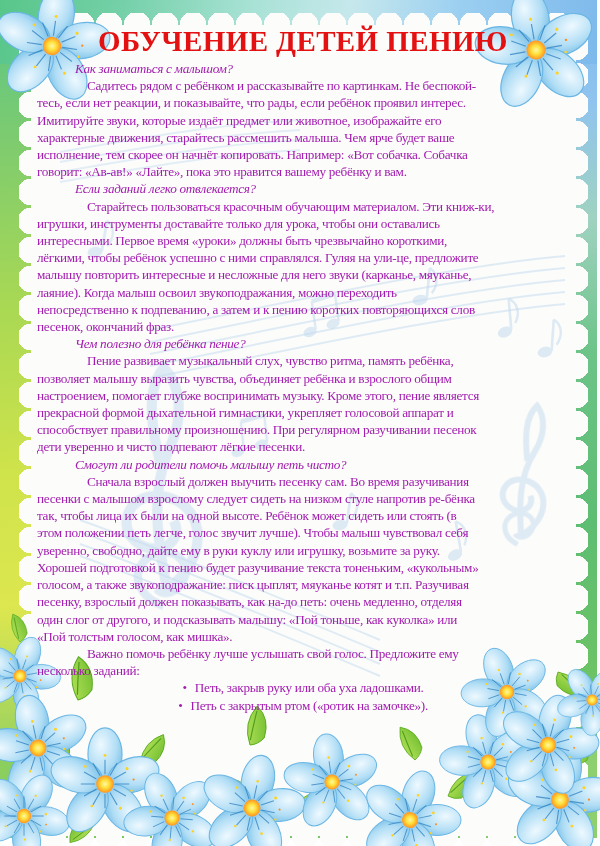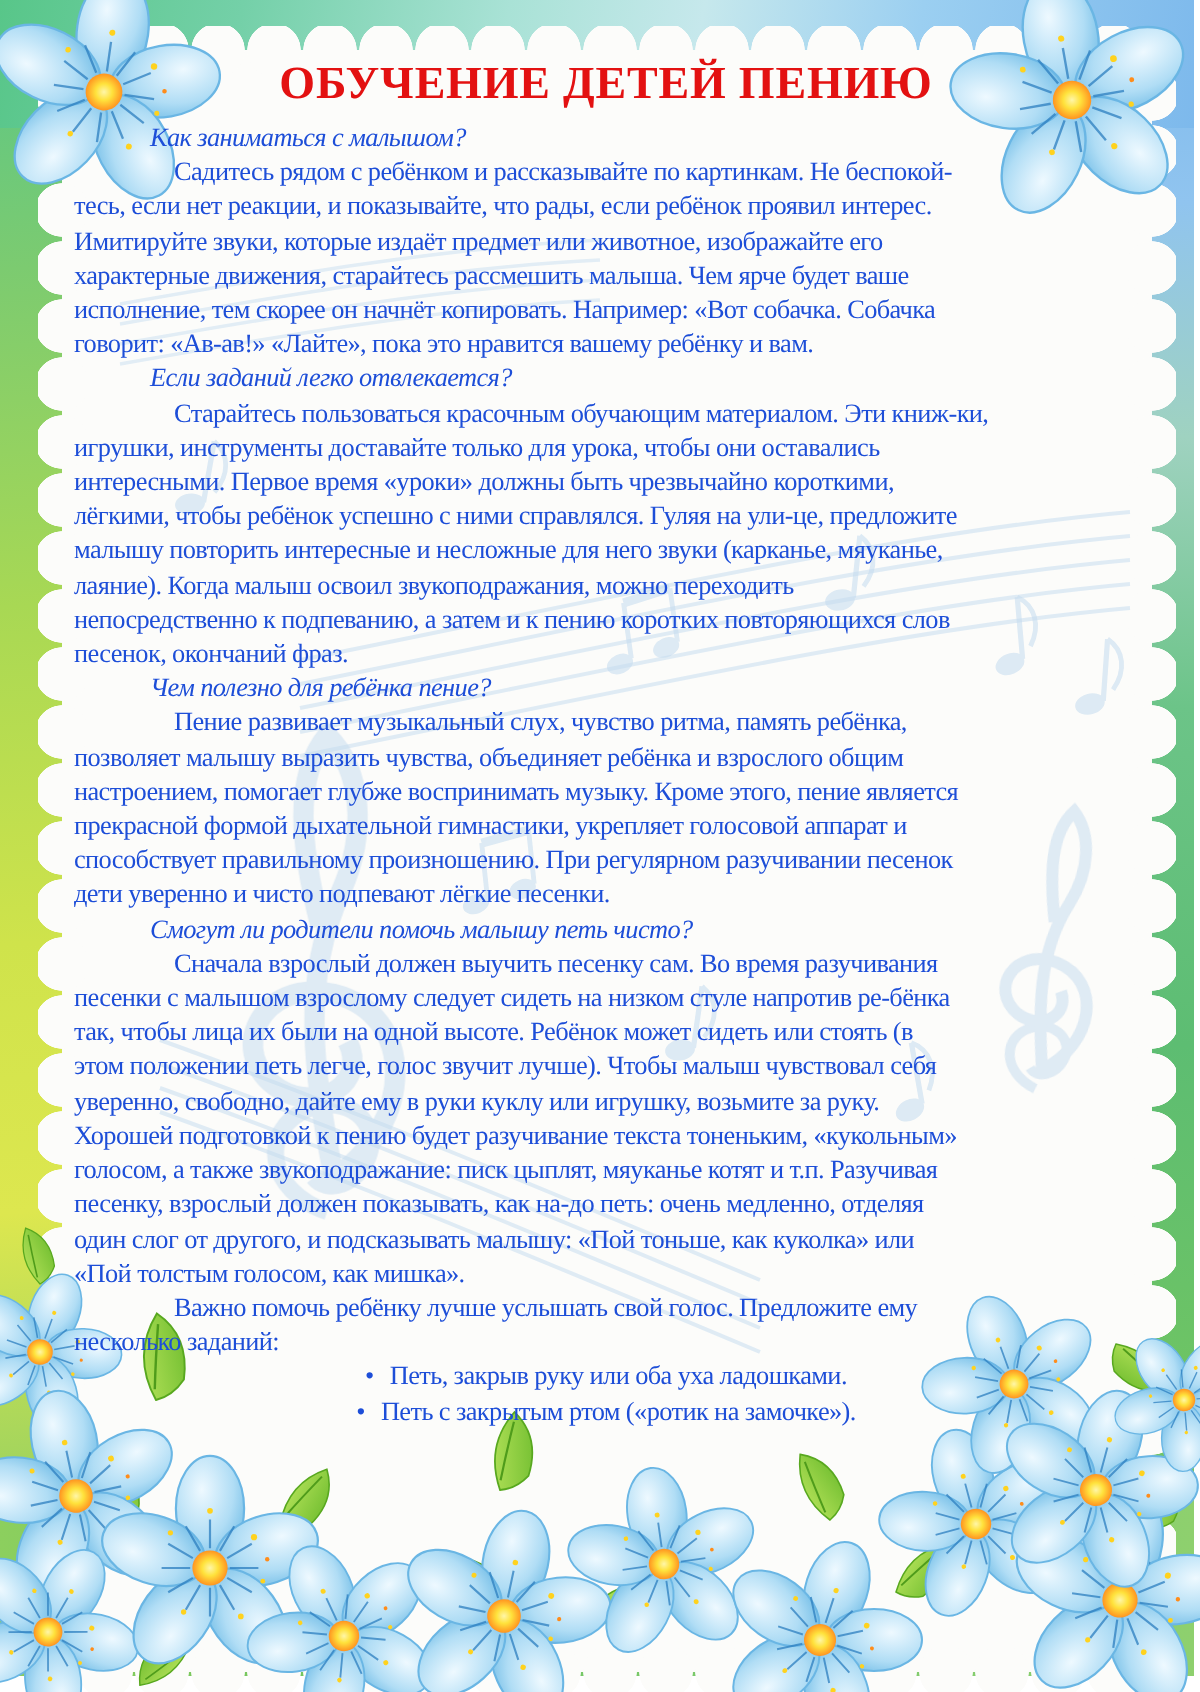--- a/index.html
+++ b/index.html
@@ -34,23 +34,23 @@
   .sc-right{top:8px;bottom:8px;right:-12px;width:24px;background-repeat:repeat-y;
     background-image:radial-gradient(13.5px at 12px 14px,#fcfcfa 98%,rgba(252,252,250,0) 100%);
     background-size:24px 29px;}
 
   
   .watermark{position:absolute;left:0;top:0;z-index:2;pointer-events:none;}
   .flowers{position:absolute;left:0;top:0;z-index:3;pointer-events:none;}
   .content{position:absolute;z-index:4;left:37px;right:31px;top:26px;}
 
   
-  .title{text-align:center;font-weight:bold;font-size:23px;line-height:27px;
+  .title{text-align:center;font-weight:bold;font-size:29px;line-height:27px;
          color:#e31111;letter-spacing:.4px;margin:2px 0 5px 0;}
-  .bodytext{font-size:13.2px;line-height:17.2px;letter-spacing:-0.3px;color:#1d4ed8;}
+  .bodytext{font-size:13.2px;line-height:17.2px;letter-spacing:-0.3px;color:#a21caf;}
   .heading{font-style:italic;text-indent:38px;white-space:pre-line;}
   .para{white-space:pre-line;text-indent:50px;margin:0;}
   .para.noindent{text-indent:0;}
   .bullet{text-align:center;}
   .bullet .dot{margin-right:8px;}
 </style>
 </head>
 <body>
 
 <div class="frame">

